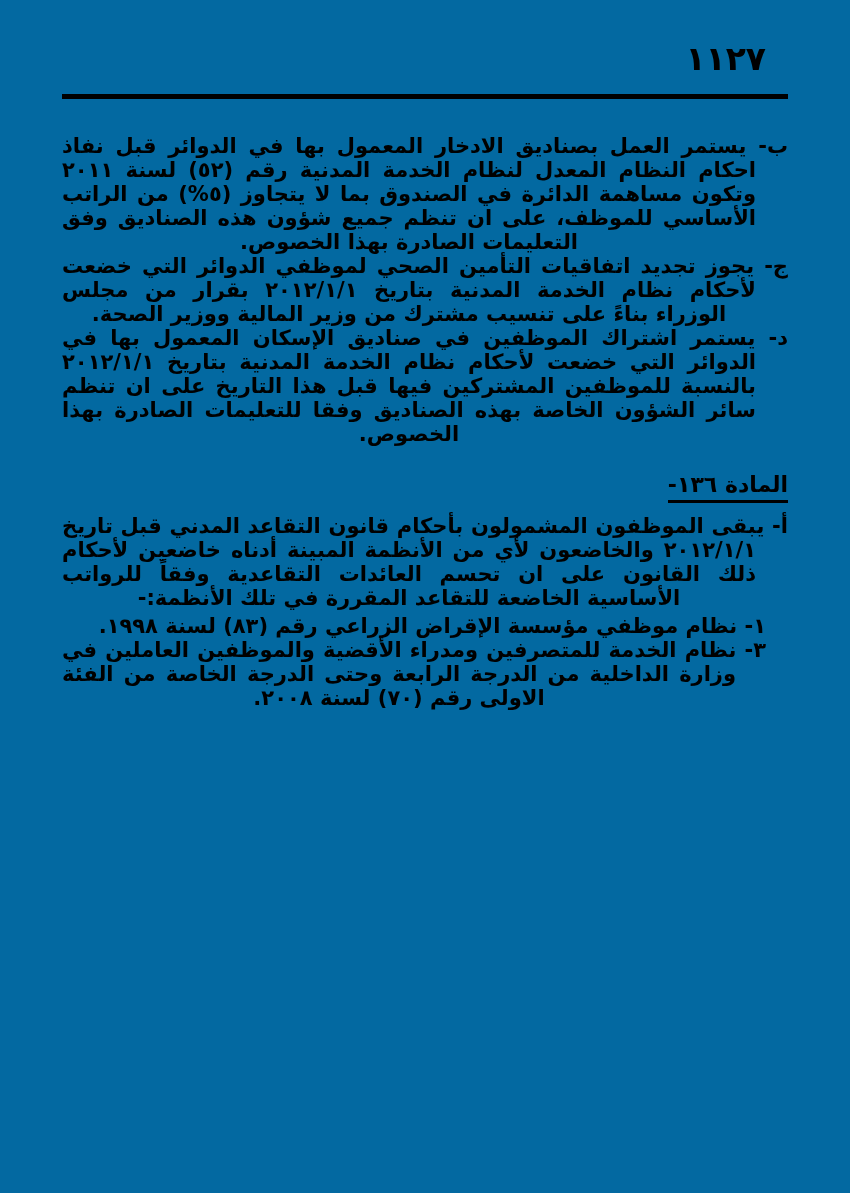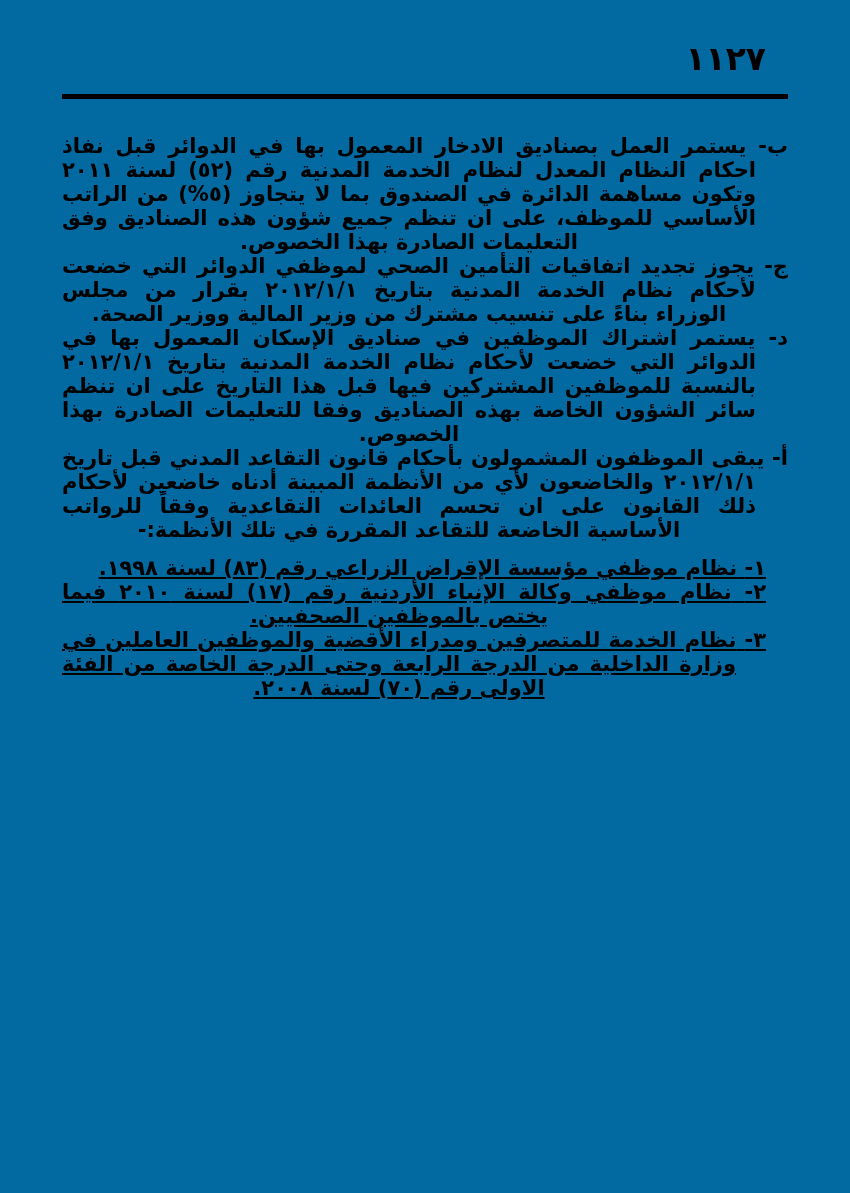--- a/index.html
+++ b/index.html
@@ -58,21 +58,21 @@
     margin:27px 0 11px 0;
     text-align:right;
     text-align-last:right;
     font-size:22px;
   }
   .article-heading .underlined {
     display:inline-block;
     border-bottom:3px solid #000000;
     padding-bottom:3px;
   }
-  .systems-list { margin-top:14px; padding-right:22px;text-decoration:underline; }
+  .systems-list { margin-top:4px; padding-right:22px; }
   .systems-list .clause { padding-right:30px; text-indent:-30px; }
   .single-line { text-align-last:right; }
   .closing-clause { margin-top:3px; }
 </style>
 </head>
 <body>
 
 <div class="page" style="color: rgb(0, 0, 0); background: #0369a1;">
 
   <div class="page-number">١١٢٧</div>
@@ -90,36 +90,35 @@
     <p class="clause">
       <span class="marker">ج-</span>
       <span>يجوز تجديد اتفاقيات التأمين الصحي لموظفي الدوائر التي خضعت لأحكام نظام الخدمة المدنية بتاريخ ٢٠١٢/١/١ بقرار من مجلس الوزراء بناءً على تنسيب مشترك من وزير المالية ووزير الصحة.</span>
     </p>
 
     <p class="clause">
       <span class="marker">د-</span>
       <span>يستمر اشتراك الموظفين في صناديق الإسكان المعمول بها في الدوائر التي خضعت لأحكام نظام الخدمة المدنية بتاريخ ٢٠١٢/١/١ بالنسبة للموظفين المشتركين فيها قبل هذا التاريخ على ان تنظم سائر الشؤون الخاصة بهذه الصناديق وفقا للتعليمات الصادرة بهذا الخصوص.</span>
     </p>
 
+    <h2 class="article-heading">
+      <span class="underlined">المادة ١٣٦-</span>
+    </h2>
 
     <p class="clause">
       <span class="marker">أ-</span>
       <span>يبقى الموظفون المشمولون بأحكام قانون التقاعد المدني قبل تاريخ ٢٠١٢/١/١ والخاضعون لأي من الأنظمة المبينة أدناه خاضعين لأحكام ذلك القانون على ان تحسم العائدات التقاعدية وفقاً للرواتب الأساسية الخاضعة للتقاعد المقررة في تلك الأنظمة:-</span>
     </p>
 
     <div class="systems-list">
       <p class="clause single-line">
         <span class="marker">١-</span>
         <span>نظام موظفي مؤسسة الإقراض الزراعي رقم (٨٣) لسنة ١٩٩٨.</span>
       </p>
       <p class="clause">
-        <span class="marker">٢-</span>
-        <span>نظام موظفي وكالة الإنباء الأردنية رقم (١٧) لسنة ٢٠١٠ فيما يختص بالموظفين الصحفيين.</span>
-      </p>
-      <p class="clause">
         <span class="marker">٣-</span>
         <span>نظام الخدمة للمتصرفين ومدراء الأقضية والموظفين العاملين في وزارة الداخلية من الدرجة الرابعة وحتى الدرجة الخاصة من الفئة الاولى رقم (٧٠) لسنة ٢٠٠٨.</span>
       </p>
     </div>
 
 
   </main>
 </div>
 
 </body></html>

